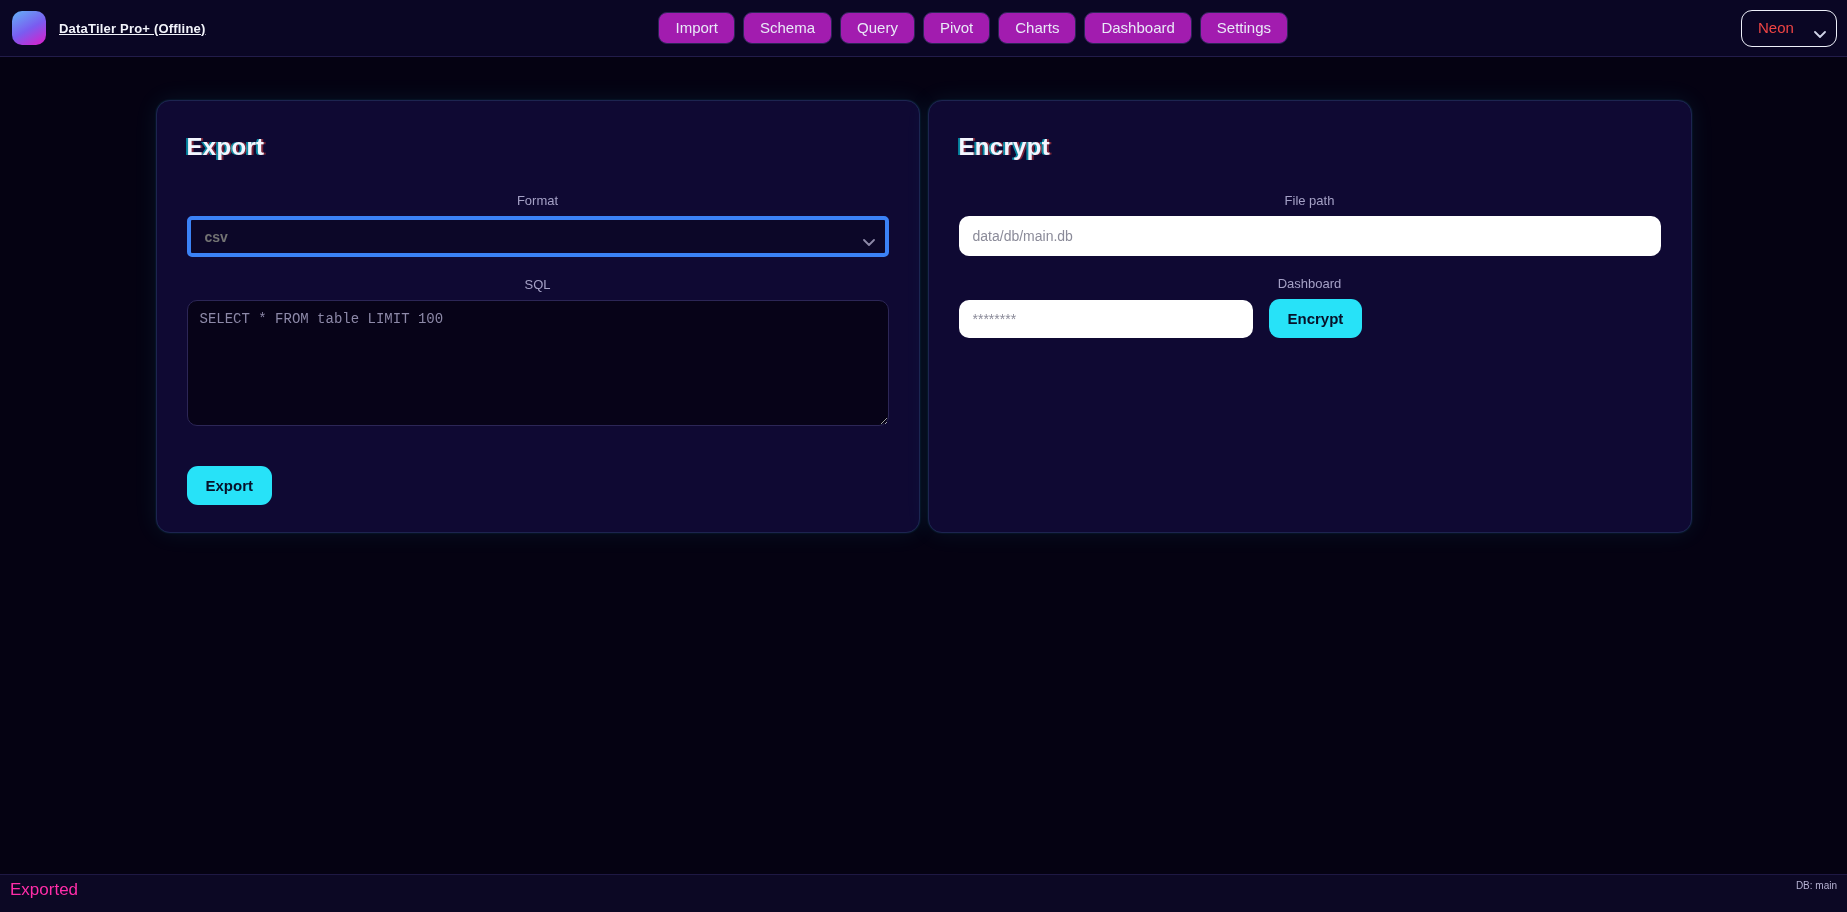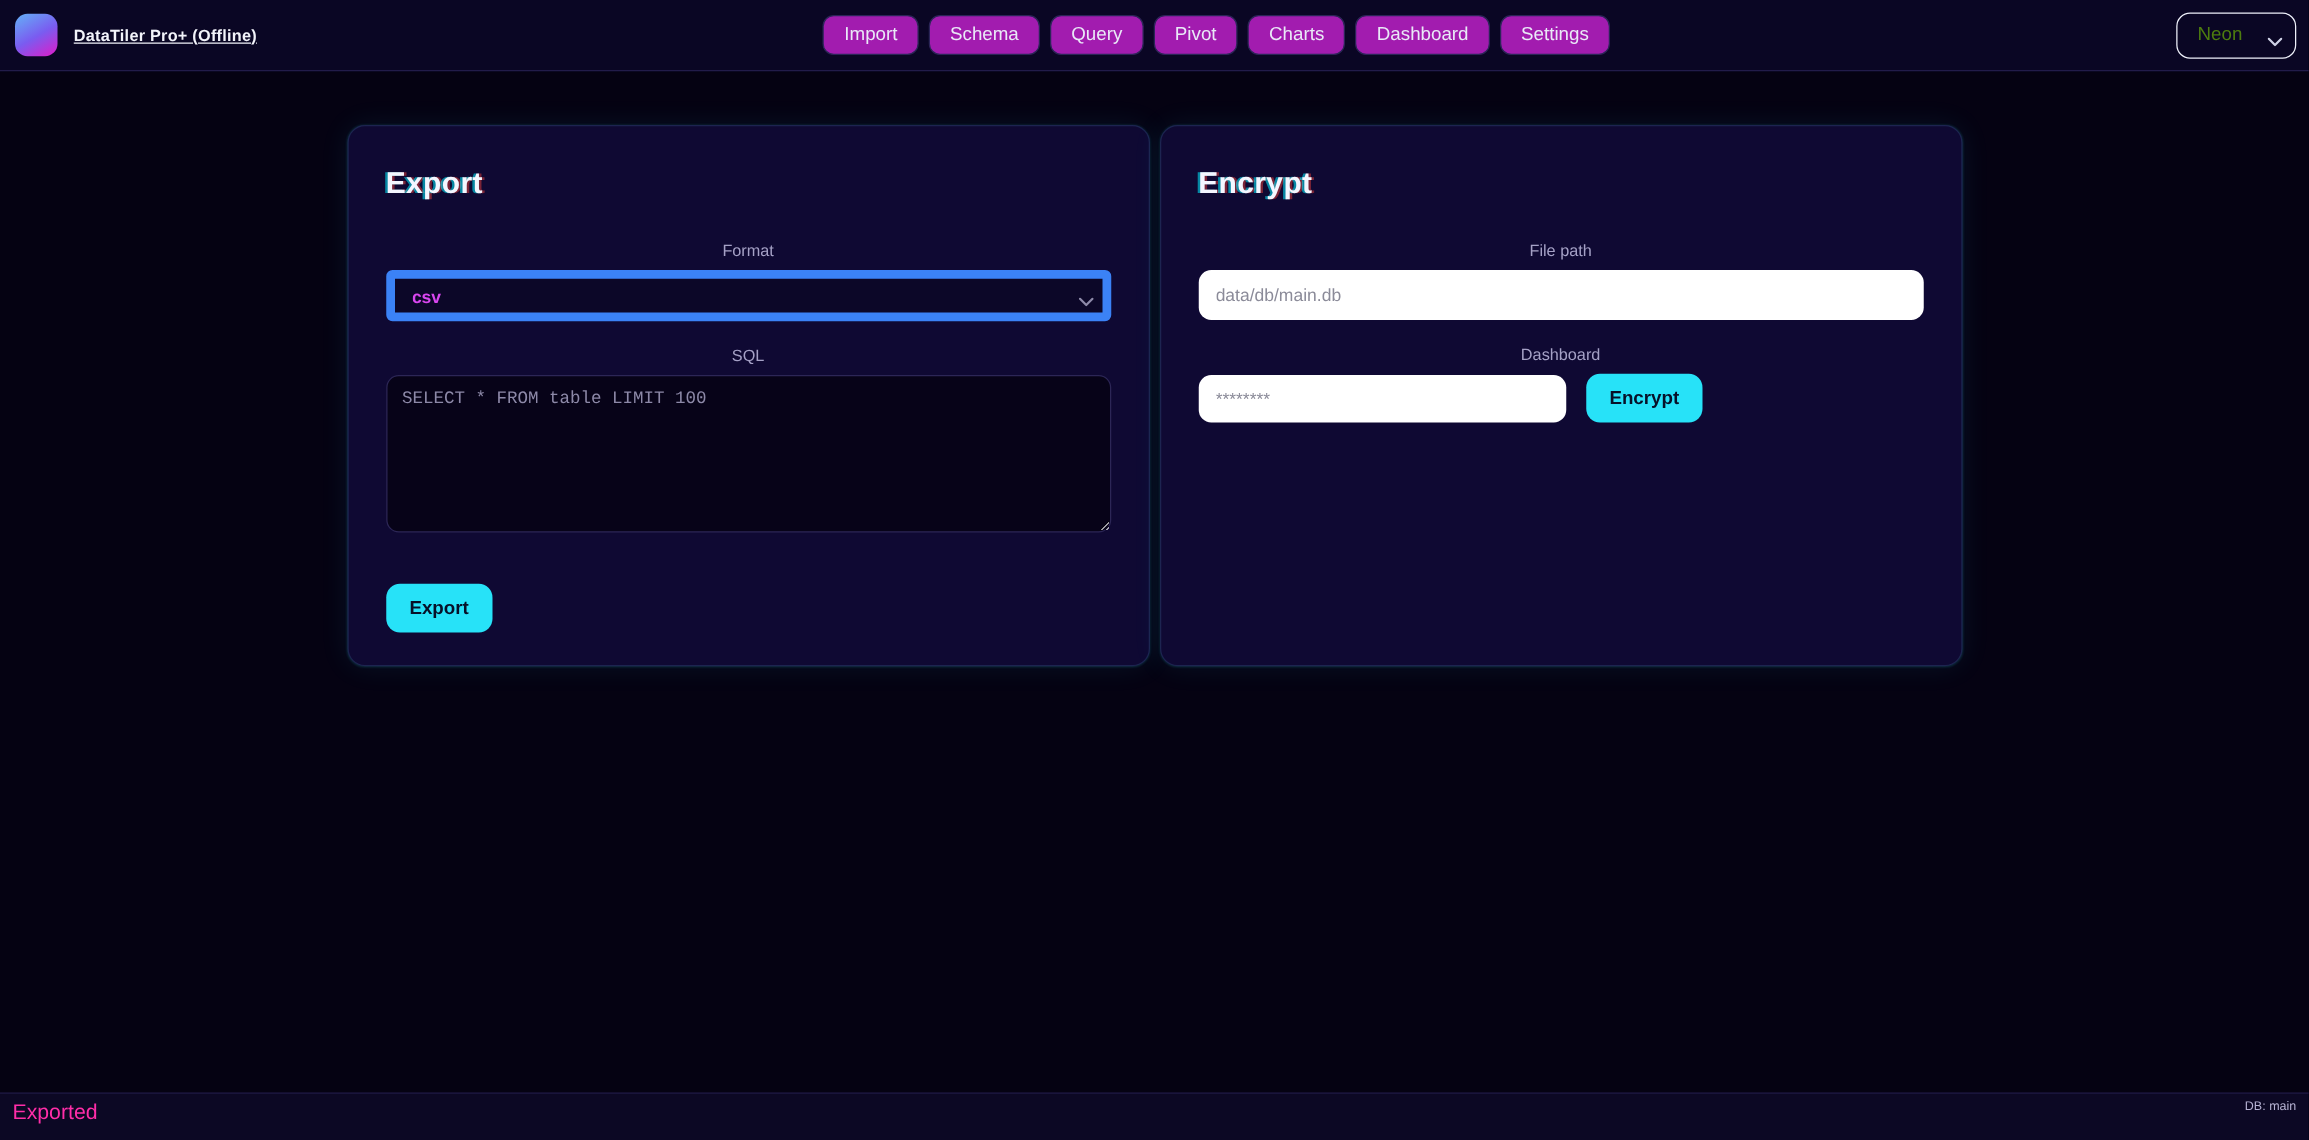--- a/index.html
+++ b/index.html
@@ -42,31 +42,31 @@
     line-height: 1;
   }
 
   .theme-wrap { position: relative; margin-right: 2px; }
   .theme-wrap select {
     appearance: none; -webkit-appearance: none;
     width: 96px; height: 37px;
     background: #0a0624;
     border: 1.5px solid #eef0fa;
     border-radius: 11px;
-    color: #4d7c0f;
+    color: #ef4444;
     font-family: "Liberation Sans", sans-serif;
     font-size: 15px;
     padding: 0 30px 2px 16px;
     cursor: pointer;
   }
   .theme-wrap .chev { position: absolute; right: 11px; top: 15px; pointer-events: none; }
 
   
   .container {
-    width: 1292px;
+    width: 1536px;
     margin: 43px auto 0;
     display: grid;
     grid-template-columns: 1fr 1fr;
     gap: 8px;
   }
   .card {
     height: 433px;
     background: #0f0933;
     border: 1px solid #1d2450;
     border-radius: 14px;
@@ -82,23 +82,23 @@
     letter-spacing: .3px;
   }
   .field { margin-bottom: 20px; }
   .field > label { display: block; font-size: 13px; color: #a5a1c6; margin-bottom: 8px; text-align: center; }
 
   .select-wrap { position: relative; }
   .select-wrap select {
     appearance: none; -webkit-appearance: none;
     width: 100%; height: 41px;
     background: #0c0728;
-    border: 7px solid #3b82f6;
+    border: 4px solid #3b82f6;
     border-radius: 5px;
-    color: #d946ef;
+    color: #737373;
     font-family: "Liberation Sans", sans-serif;
     font-size: 14px;
     font-weight: 600;
     padding: 0 36px 0 14px;
     cursor: pointer;
   }
   .select-wrap .chev { position: absolute; right: 14px; top: 17px; pointer-events: none; }
 
   textarea.sql {
     width: 100%; height: 126px;

